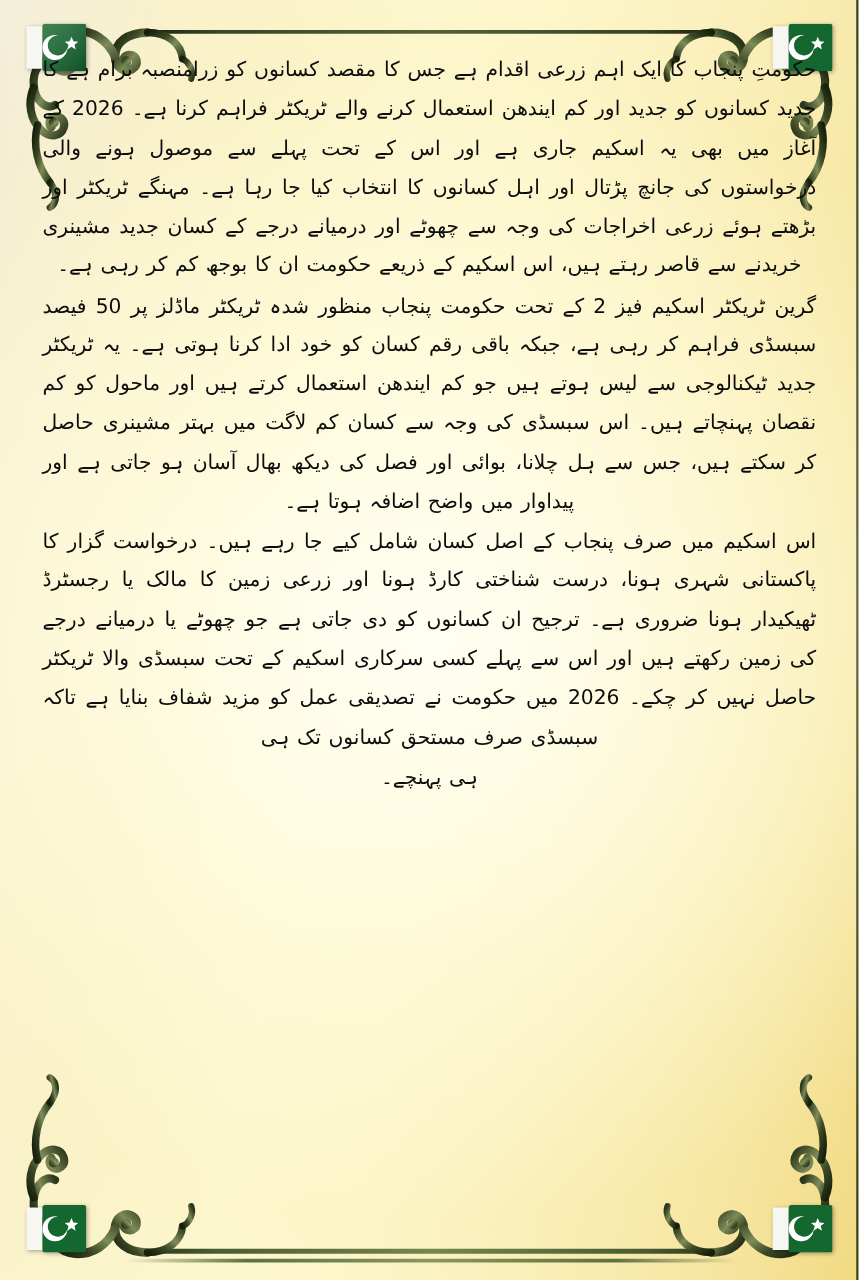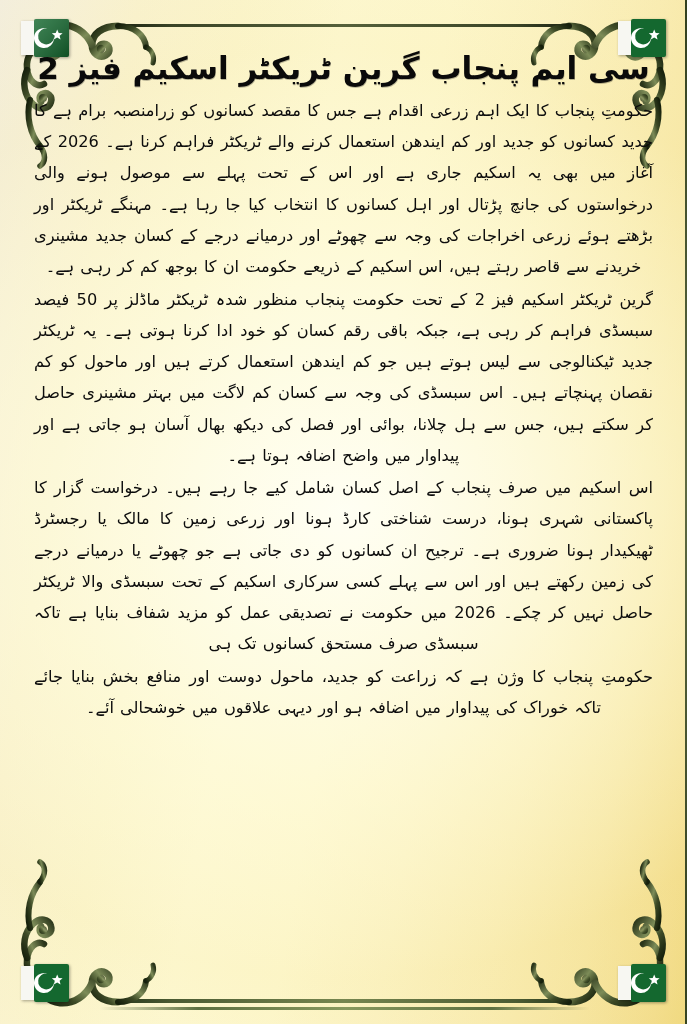--- a/index.html
+++ b/index.html
@@ -248,23 +248,22 @@
   <div class="flag f-br">
     <svg viewBox="0 0 48 38">
       <rect x="0" y="2" width="13" height="34" fill="#f7f7f2"></rect>
       <rect x="13" y="0" width="35" height="38" rx="2" fill="#14682f"></rect>
       <path d="M33 19 a10 10 0 1 1 -7.2 -9.6 a8 8 0 1 0 7.2 9.6 z" fill="#ffffff"></path>
       <path d="M36.2 10.4 l1.5 3.6 l3.9 .3 l-3 2.5 l.95 3.8 l-3.35 -2.1 l-3.35 2.1 l.95 -3.8 l-3 -2.5 l3.9 -.3 z" fill="#ffffff"></path>
     </svg>
   </div>
 
   <div class="content">
-    <h1 class="title">سی ایم پنجاب گرین ٹریکٹر اسکیم فیز 2</h1>
 
     <div class="body-text">
       <p>حکومتِ پنجاب کا ایک اہم زرعی اقدام ہے جس کا مقصد کسانوں کو زرامنصبہ برام ہے کا جدید کسانوں کو جدید اور کم ایندھن استعمال کرنے والے ٹریکٹر فراہم کرنا ہے۔ 2026 کے آغاز میں بھی یہ اسکیم جاری ہے اور اس کے تحت پہلے سے موصول ہونے والی درخواستوں کی جانچ پڑتال اور اہل کسانوں کا انتخاب کیا جا رہا ہے۔ مہنگے ٹریکٹر اور بڑھتے ہوئے زرعی اخراجات کی وجہ سے چھوٹے اور درمیانے درجے کے کسان جدید مشینری خریدنے سے قاصر رہتے ہیں، اس اسکیم کے ذریعے حکومت ان کا بوجھ کم کر رہی ہے۔</p>
       <p>گرین ٹریکٹر اسکیم فیز 2 کے تحت حکومت پنجاب منظور شدہ ٹریکٹر ماڈلز پر 50 فیصد سبسڈی فراہم کر رہی ہے، جبکہ باقی رقم کسان کو خود ادا کرنا ہوتی ہے۔ یہ ٹریکٹر جدید ٹیکنالوجی سے لیس ہوتے ہیں جو کم ایندھن استعمال کرتے ہیں اور ماحول کو کم نقصان پہنچاتے ہیں۔ اس سبسڈی کی وجہ سے کسان کم لاگت میں بہتر مشینری حاصل کر سکتے ہیں، جس سے ہل چلانا، بوائی اور فصل کی دیکھ بھال آسان ہو جاتی ہے اور پیداوار میں واضح اضافہ ہوتا ہے۔</p>
       <p>اس اسکیم میں صرف پنجاب کے اصل کسان شامل کیے جا رہے ہیں۔ درخواست گزار کا پاکستانی شہری ہونا، درست شناختی کارڈ ہونا اور زرعی زمین کا مالک یا رجسٹرڈ ٹھیکیدار ہونا ضروری ہے۔ ترجیح ان کسانوں کو دی جاتی ہے جو چھوٹے یا درمیانے درجے کی زمین رکھتے ہیں اور اس سے پہلے کسی سرکاری اسکیم کے تحت سبسڈی والا ٹریکٹر حاصل نہیں کر چکے۔ 2026 میں حکومت نے تصدیقی عمل کو مزید شفاف بنایا ہے تاکہ سبسڈی صرف مستحق کسانوں تک ہی</p>
-      <p>حکومتِ پنجاب کا وژن ہے کہ زراعت کو جدید، ماحول دوست اور منافع بخش بنایا جائے تاکہ خوراک کی پیداوار میں اضافہ ہو اور دیہی علاقوں میں خوشحالی آئے۔</p>
+      <p class="center-last">ہی پہنچے۔</p>
     </div>
   </div>
 
 </div>
 
 </body></html>

